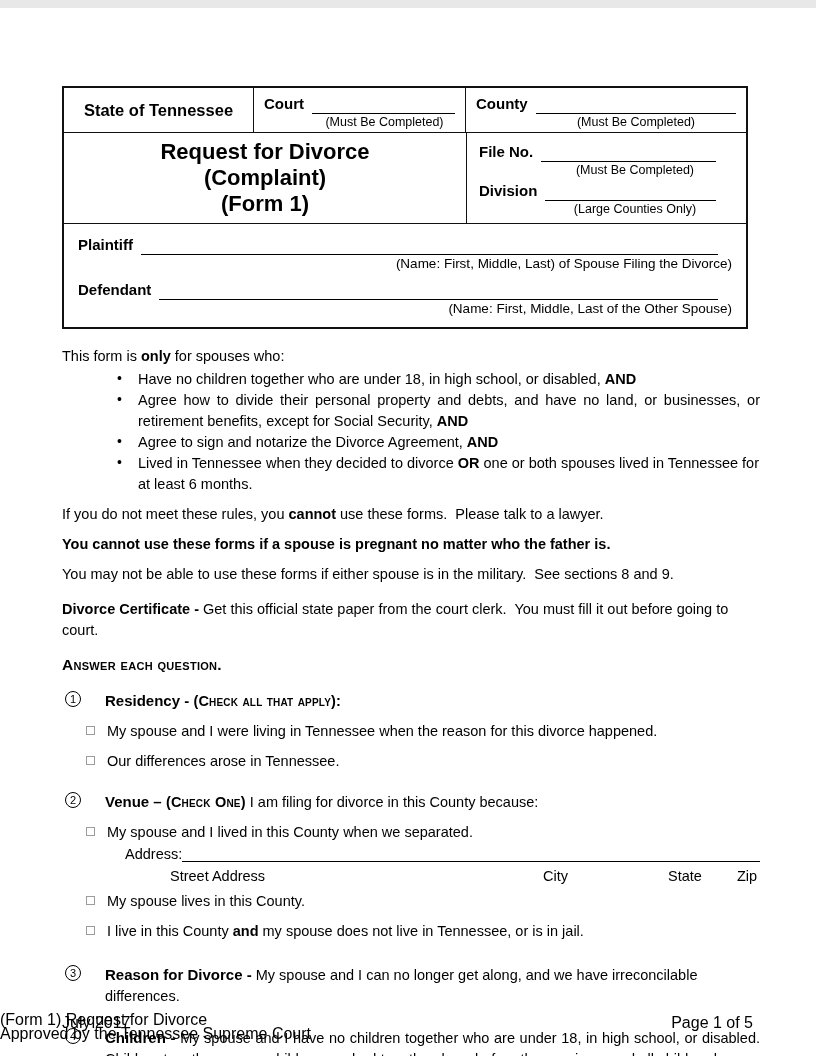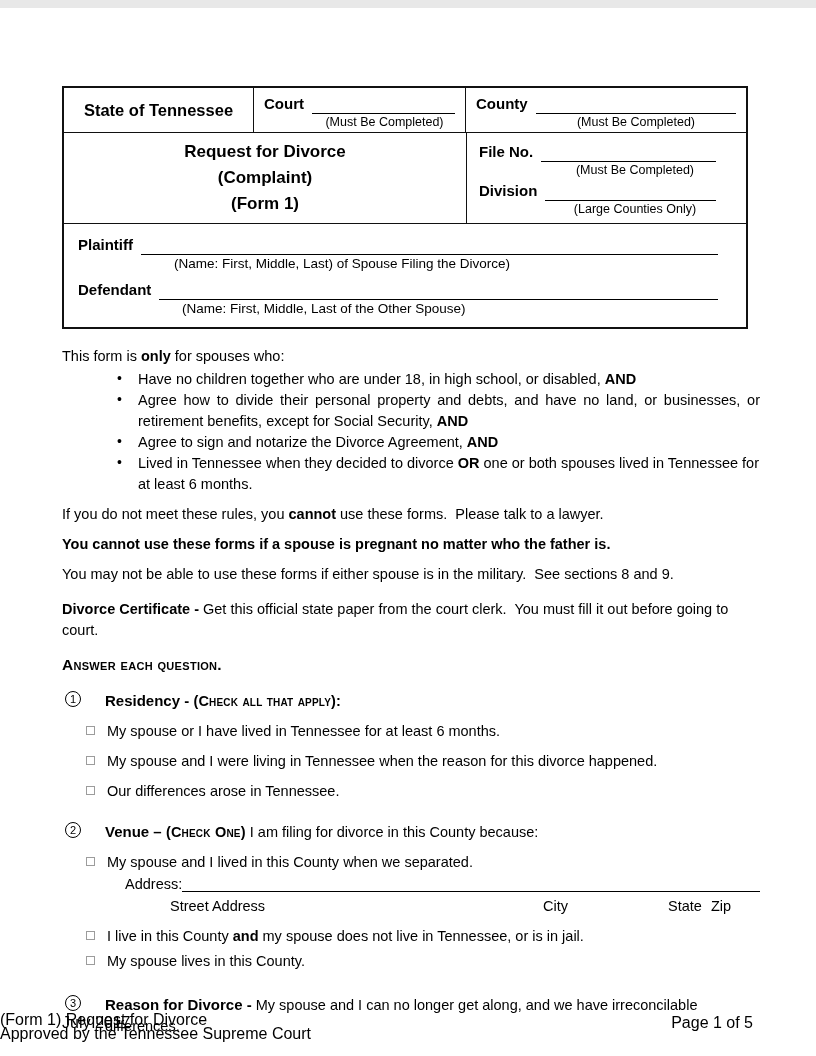--- a/index.html
+++ b/index.html
@@ -21,25 +21,25 @@
   .cell-county { padding:5px 10px 2px; }
   .fline { display:flex; align-items:flex-end; }
   .flabel { font-weight:700; font-size:15px; margin-right:8px; white-space:nowrap; }
   .fblank { flex:1; border-bottom:1.5px solid #000; height:16px; }
   .fcaption { font-size:12.5px; line-height:15px; text-align:center; margin-top:1px; }
   .cell-court .fcaption { padding-left:50px; }
   .cell-county .fcaption { padding-left:60px; }
 
   .t-row2 { display:grid; grid-template-columns:403px 1fr; border-bottom:1px solid #111; }
   .cell-title { border-right:1px solid #111; display:flex; flex-direction:column; justify-content:center;
-    text-align:center; font-weight:700; font-size:17px; line-height:26px; padding:6px 16px; }
+    text-align:center; font-weight:700; font-size:22px; line-height:26px; padding:6px 16px; }
   .cell-fileno { padding:8px 30px 4px 12px; }
   .fn-caption { font-size:12.5px; line-height:15px; text-align:center; padding-left:75px; margin:1px 0 2px; }
 
-  .t-row3 { padding:10px 14px 10px; }
+  .t-row3 { padding:10px 14px 10px;text-align:right; }
   .pl-line { display:flex; align-items:flex-end; }
   .pl-label { font-weight:700; font-size:15px; margin-right:8px; white-space:nowrap; }
   .pl-blank { flex:1; border-bottom:1.5px solid #000; height:16px; margin-right:14px; }
   .pl-caption { font-size:13.5px; line-height:16px; margin:1px 0 7px 96px; }
 
   
   .lead { margin-top:17px; }
   .bullets { margin-top:2px; }
   .bullet-row { position:relative; padding-left:76px; }
   .bullet-glyph { position:absolute; left:55px; top:-1px; font-size:14px; }
@@ -56,21 +56,21 @@
   .sec-caps { font-weight:700; font-variant:small-caps; letter-spacing:0.2px; }
 
   .check-row { position:relative; padding-left:45px; margin-top:9px; }
   .checkbox { position:absolute; left:24px; top:5px; width:9px; height:9px;
     border:1.2px solid #9c9c9c; background:#fff; }
 
   .address-row { display:flex; align-items:center; padding-left:63px; margin-top:1px; }
   .address-blank { flex:1; border-bottom:1.2px solid #000; height:15px; }
   .address-cols { position:relative; height:21px; margin-top:1px; font-size:14.5px; }
   .address-cols span { position:absolute; top:0; }
-  .col-street { left:108px; } .col-city { left:481px; } .col-state { left:606px; } .col-zip { left:649px; }
+  .col-street { left:108px; } .col-city { left:481px; } .col-state { left:606px; } .col-zip { left:675px; }
 
   
   .footer { position:absolute; top:1005px; left:0; width:804px; font-size:16px; line-height:14px; }
   .footer-left { position:absolute; left:62px; top:3px; }
   .footer-center { text-align:left; }
   .footer-right { position:absolute; right:51px; top:3px;padding-left:20px; }
 </style>
 </head>
 <body>
 
@@ -159,24 +159,20 @@
     <div class="note prewrap" style="margin-top:14px;"><b>Divorce Certificate -</b><span> Get this official state paper from the court clerk.  You must fill it out before going to court.</span></div>
 
     <div class="answer-heading">Answer each question.</div>
 
     <div class="section">
       <span class="sec-num">1</span>
       <span class="sec-title">Residency - </span><span class="sec-caps">(Check all that apply):</span>
     </div>
     <div class="check-row">
       <span class="checkbox"></span>
-      <span>My spouse or I have lived in Tennessee for at least 6 months.</span>
-    </div>
-    <div class="check-row">
-      <span class="checkbox"></span>
       <span>My spouse and I were living in Tennessee when the reason for this divorce happened.</span>
     </div>
     <div class="check-row">
       <span class="checkbox"></span>
       <span>Our differences arose in Tennessee.</span>
     </div>
 
     <div class="section" style="margin-top:19px;">
       <span class="sec-num">2</span>
       <span class="sec-title">Venue – </span><span class="sec-caps">(Check One)</span><span> I am filing for divorce in this County because:</span>
@@ -188,27 +184,27 @@
     <div class="address-row">
       <span>Address:</span>
       <span class="address-blank"></span>
     </div>
     <div class="address-cols">
       <span class="col-street">Street Address</span>
       <span class="col-city">City</span>
       <span class="col-state">State</span>
       <span class="col-zip">Zip</span>
     </div>
+    <div class="check-row" style="margin-top:4px;">
+      <span class="checkbox"></span>
+      <span>My spouse lives in this County.</span>
+    </div>
     <div class="check-row">
       <span class="checkbox"></span>
       <span>I live in this County </span><b>and</b><span> my spouse does not live in Tennessee, or is in jail.</span>
-    </div>
-    <div class="check-row" style="margin-top:4px;">
-      <span class="checkbox"></span>
-      <span>My spouse lives in this County.</span>
     </div>
 
     <div class="section" style="margin-top:22px;">
       <span class="sec-num">3</span>
       <span class="sec-title">Reason for Divorce -</span><span> My spouse and I can no longer get along, and we have irreconcilable differences.</span>
     </div>
 
     <div class="section justify" style="margin-top:20px;">
       <span class="sec-num">4</span>
       <span class="sec-title">Children -</span><span> My spouse and I have no children together who are under 18, in high school, or disabled. Children together means children you had together, born before the marriage, and all children born or adopted during the marriage. This includes all children either spouse had during the marriage.</span>

